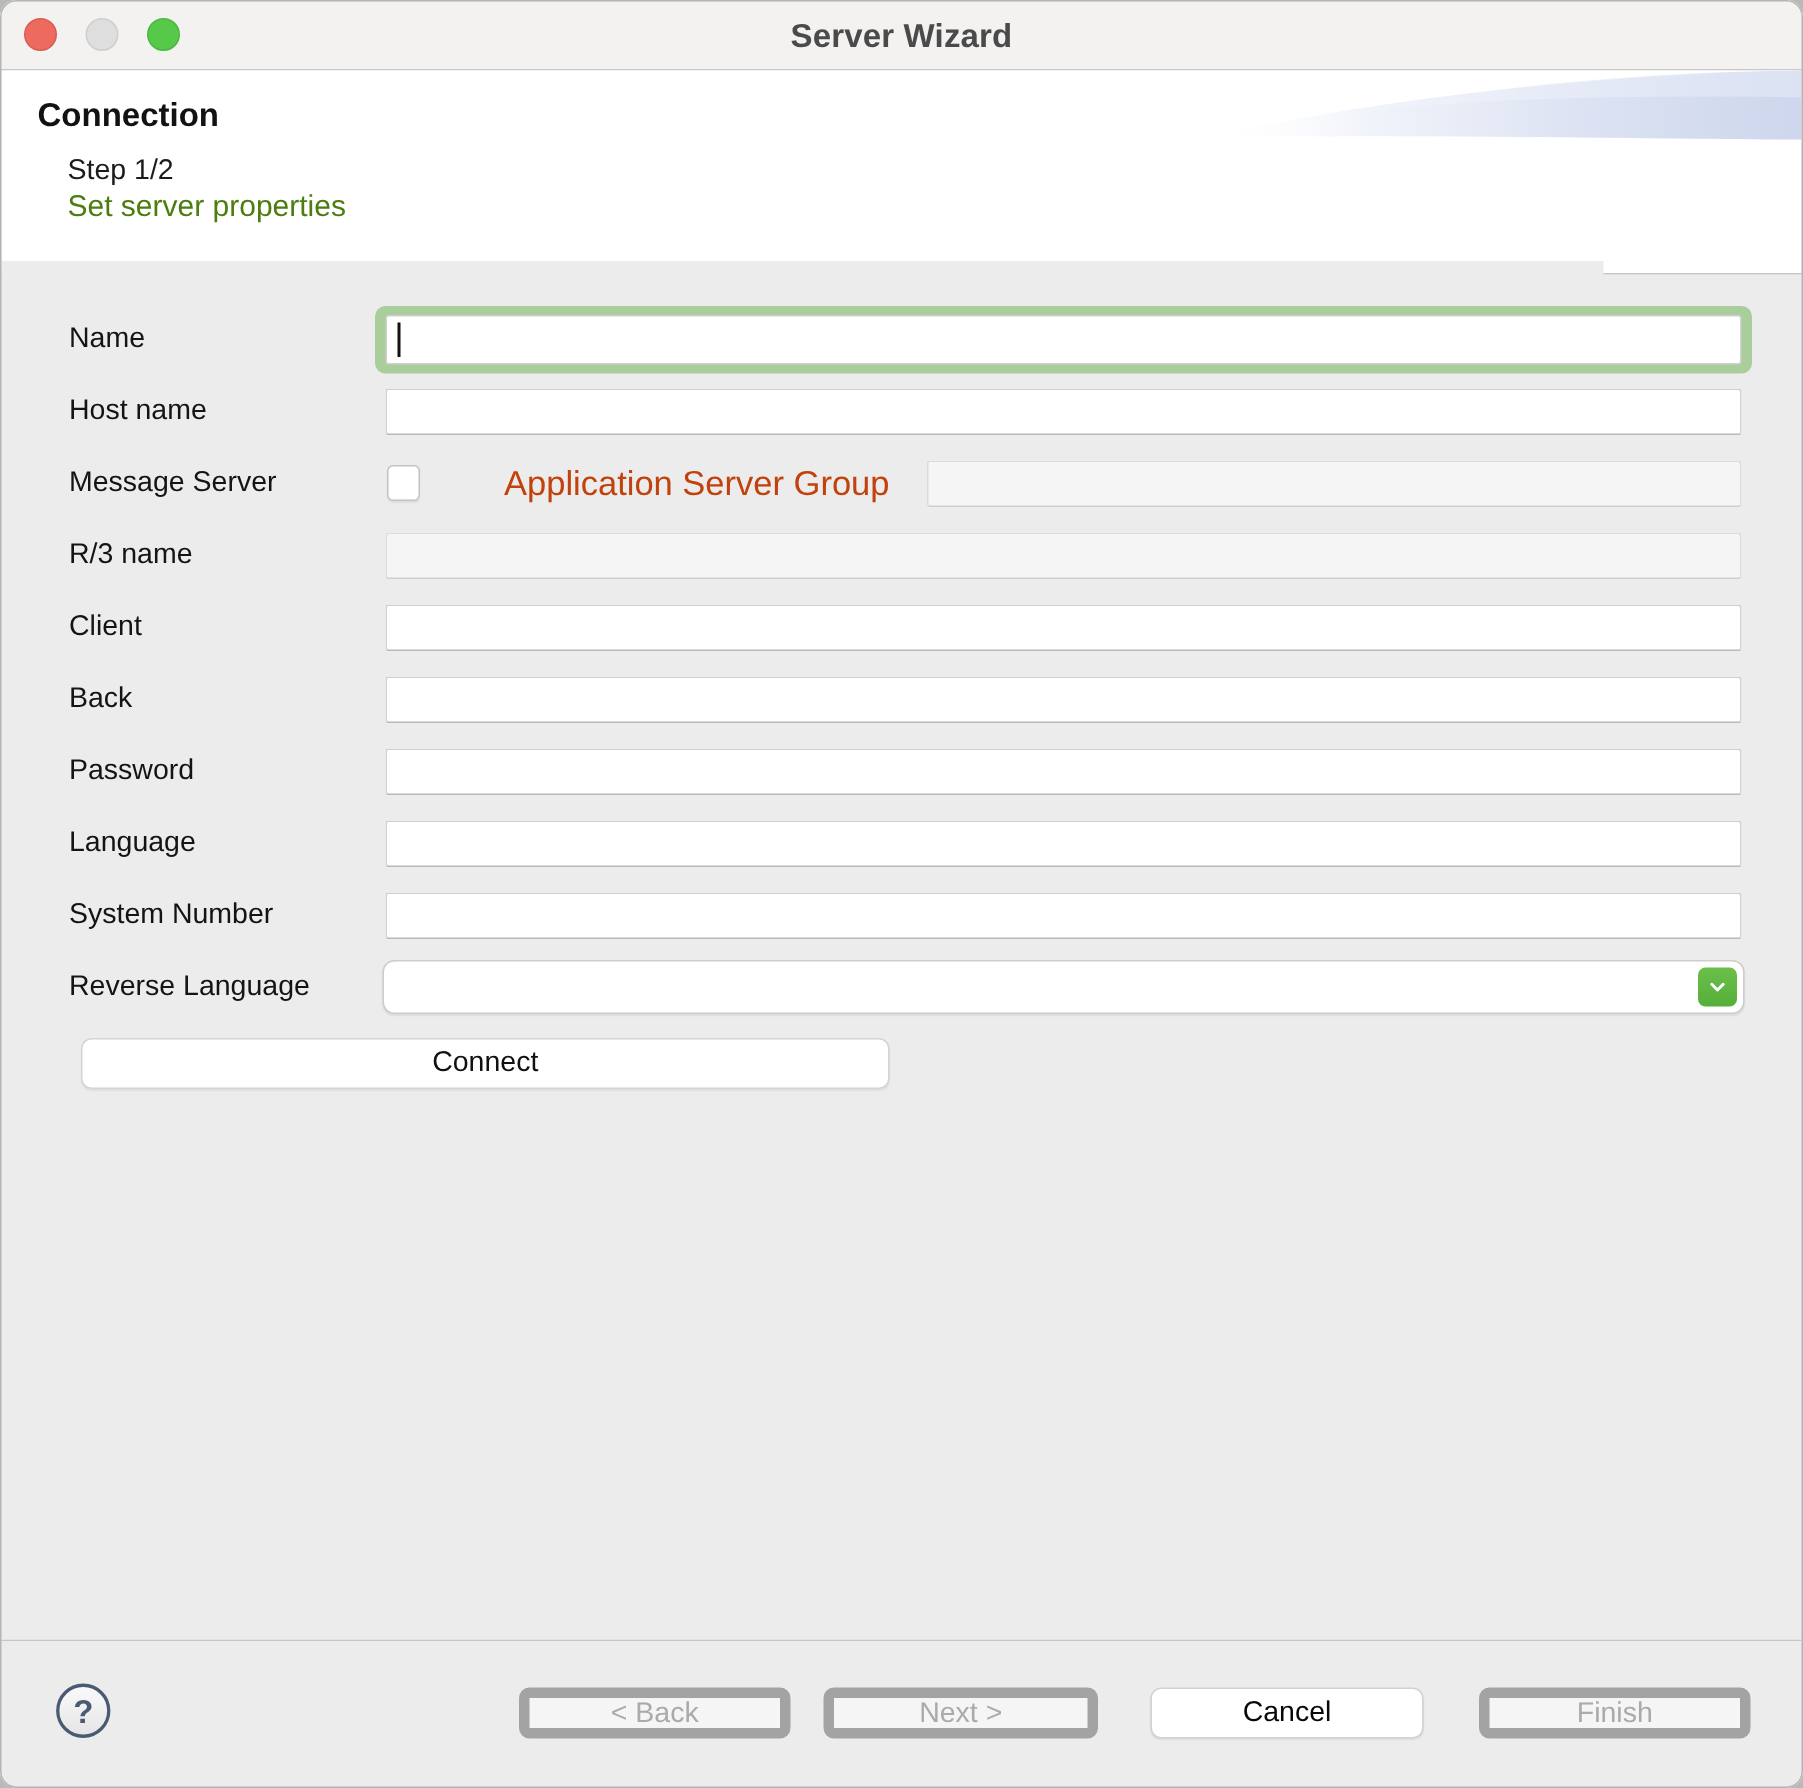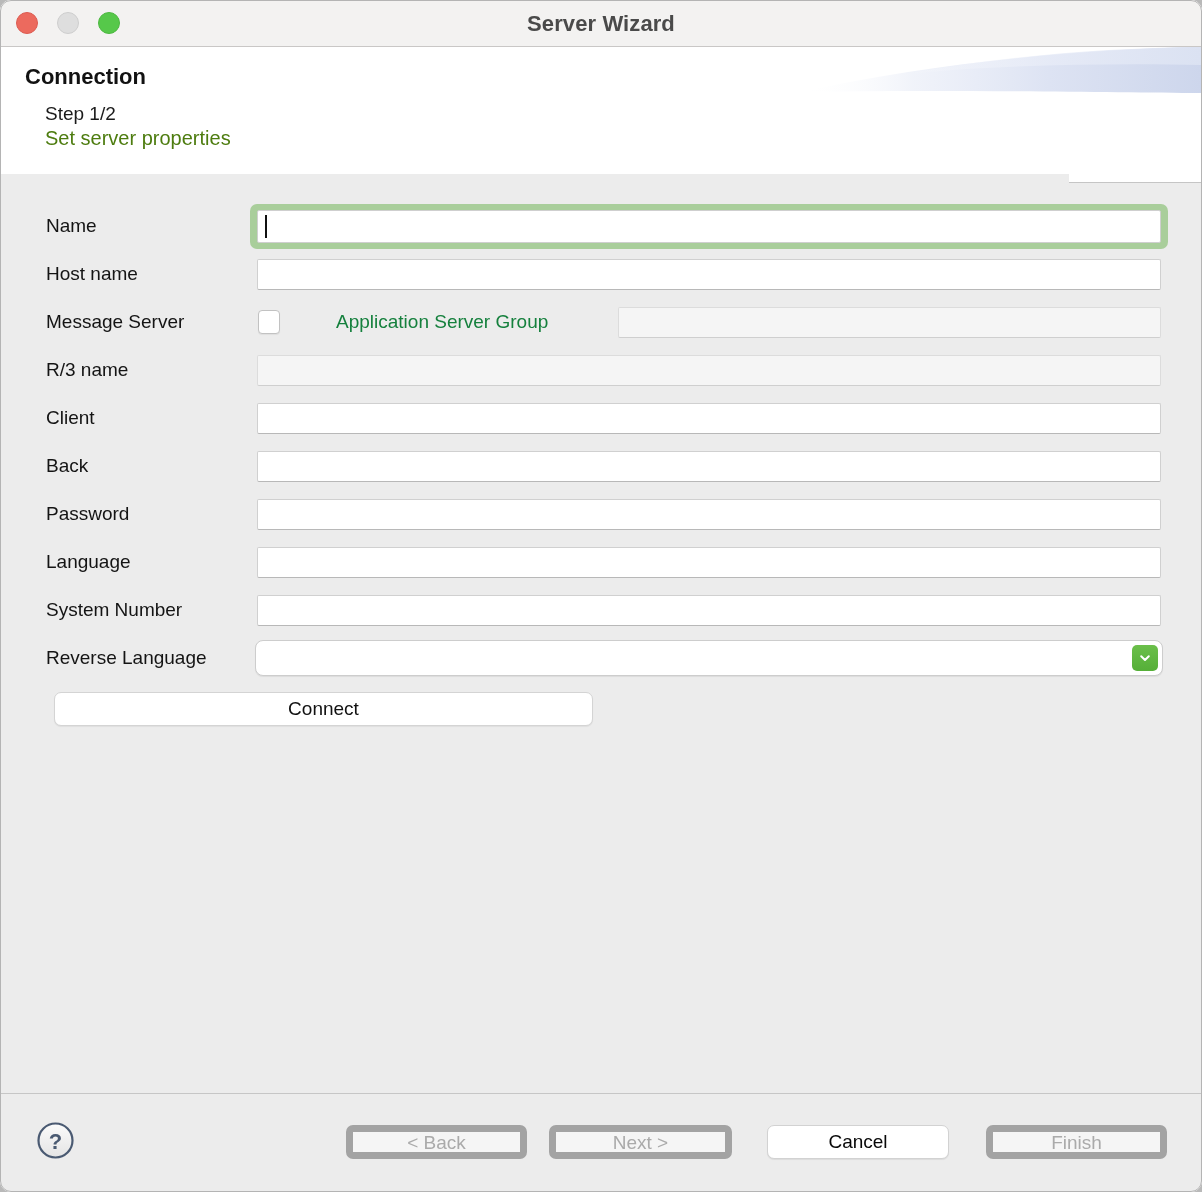--- a/index.html
+++ b/index.html
@@ -192,22 +192,22 @@
     border-radius: 4px;
     box-sizing: border-box;
     box-shadow: 0 1px 1px rgba(0,0,0,0.06);
   }
   .inline-label {
     position: absolute;
     left: 335px;
     top: 0;
     height: 40px;
     line-height: 40px;
-    font-size: 19px;
-    color: #15803d;
+    font-size: 23px;
+    color: #c2410c;
     white-space: nowrap;
   }
   .field.app-group {
     left: 617px;
     width: 543px;
   }
 
   
   .combo {
     position: absolute;

